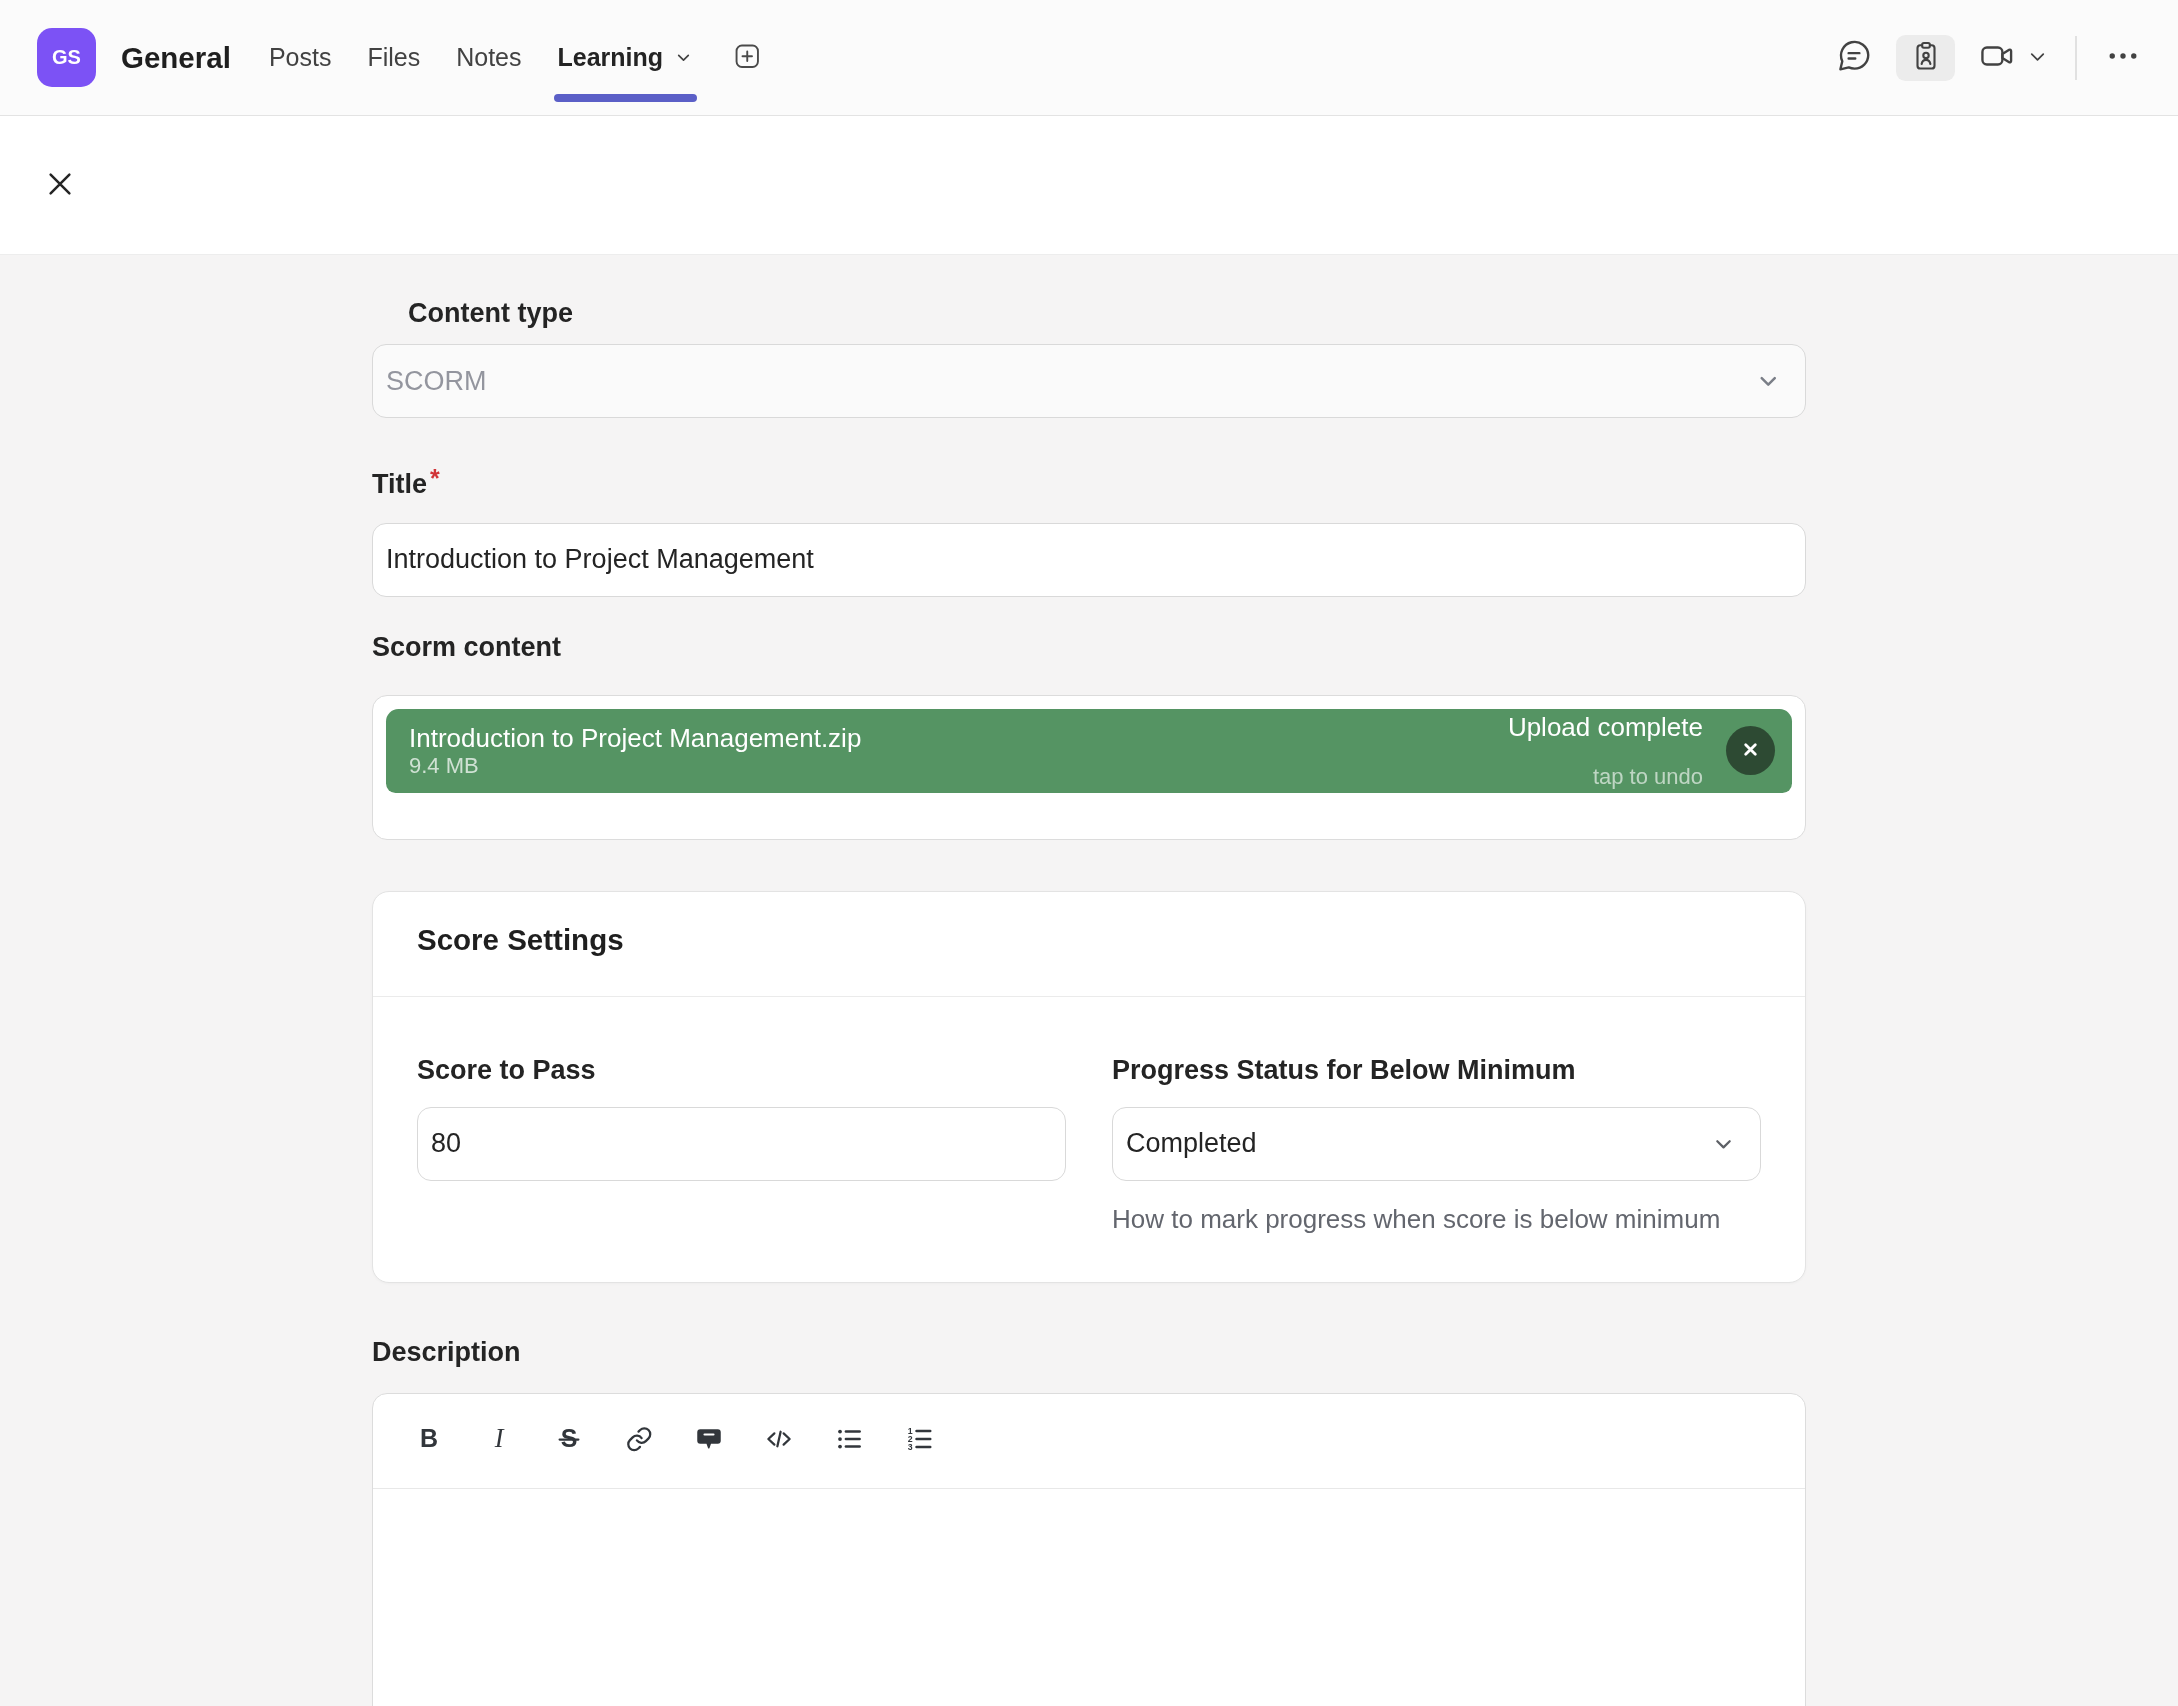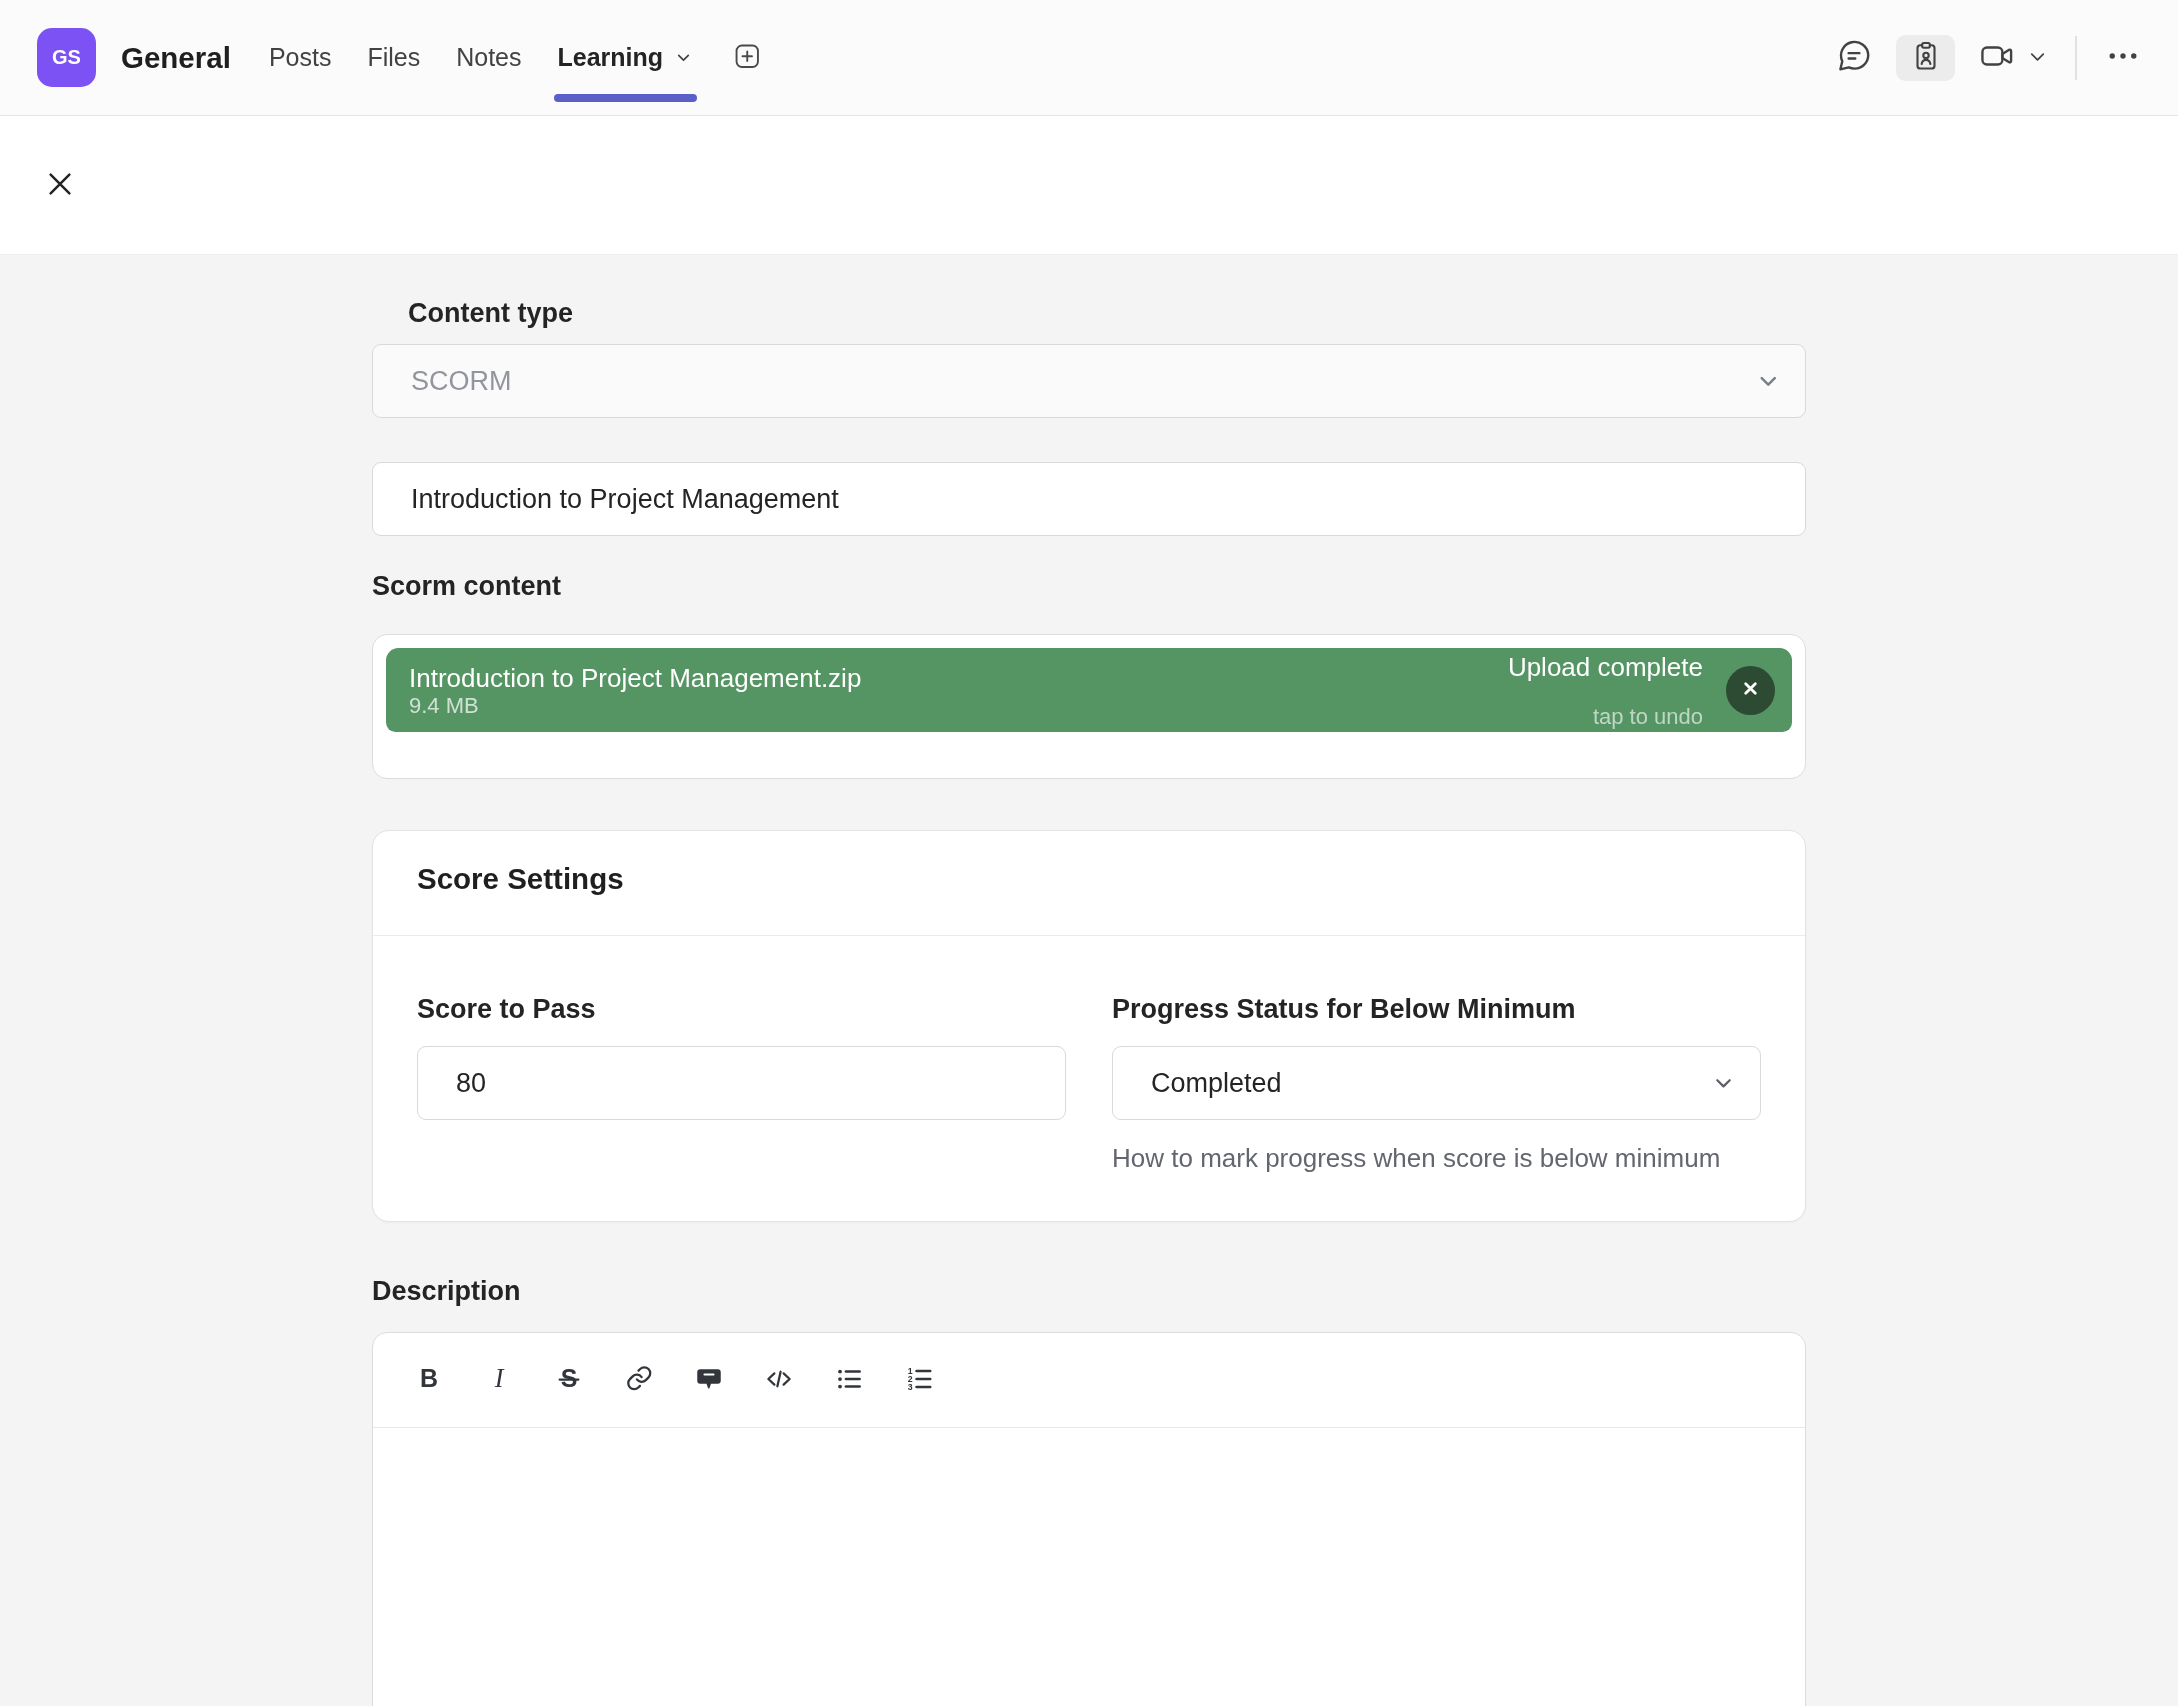--- a/index.html
+++ b/index.html
@@ -46,22 +46,22 @@
     padding-left:45px;border-bottom:1px solid #ededed;
   }
   .close-btn{background:none;border:none;padding:0;display:flex;cursor:pointer;color:#242424;}
 
   
   .content{width:1434px;margin:0 auto;padding-top:42px;}
   .field-label{font-size:27px;font-weight:600;color:#242424;line-height:32px;}
   .required{color:#d13438;font-size:25px;font-weight:600;vertical-align:5.7px;margin-left:2.9px;}
 
   .control{
-    height:74px;width:100%;border:1.9px solid #d9d9d9;border-radius:9px;background:#fff;
-    display:flex;align-items:center;padding:0 38px;font-size:27px;color:#242424;position:relative;
+    height:74px;width:100%;border:1.9px solid #d9d9d9;border-radius:14px;background:#fff;
+    display:flex;align-items:center;padding:0 13px;font-size:27px;color:#242424;position:relative;
   }
   input.control{font-family:"Liberation Sans", sans-serif;outline:none;}
   .select .chevron{position:absolute;right:23px;top:50%;transform:translateY(-50%);display:flex;color:#70737b;}
   .select{cursor:pointer;}
   .select-disabled{background:#fafafa;color:#93959e;}
 
   .group-contenttype .field-label{margin-bottom:15px;margin-left:36px;}
   .group-title{margin-top:44px;}
   .group-title .field-label{margin-bottom:23px;}
   .group-scorm{margin-top:34px;}
@@ -209,20 +209,23 @@
       <span>SCORM</span>
       <span class="chevron">
         <svg width="28.5" height="28.5" viewBox="0 0 24 24" fill="none" stroke="#7a7e87" stroke-width="2.1" stroke-linecap="round" stroke-linejoin="round">
             <polyline points="6.5 9.5 12 15 17.5 9.5"></polyline>
           </svg>
       </span>
     </div>
   </section>
 
   <section class="group-title">
+    <div class="field-label">
+      <span>Title</span><span class="required">*</span>
+    </div>
     <input class="control" type="text" value="Introduction to Project Management" style="">
   </section>
 
   <section class="group-scorm">
     <div class="field-label">Scorm content</div>
     <div class="upload-card">
       <div class="upload-bar">
         <div>
           <div class="file-name">Introduction to Project Management.zip</div>
           <div class="file-size">9.4 MB</div>

